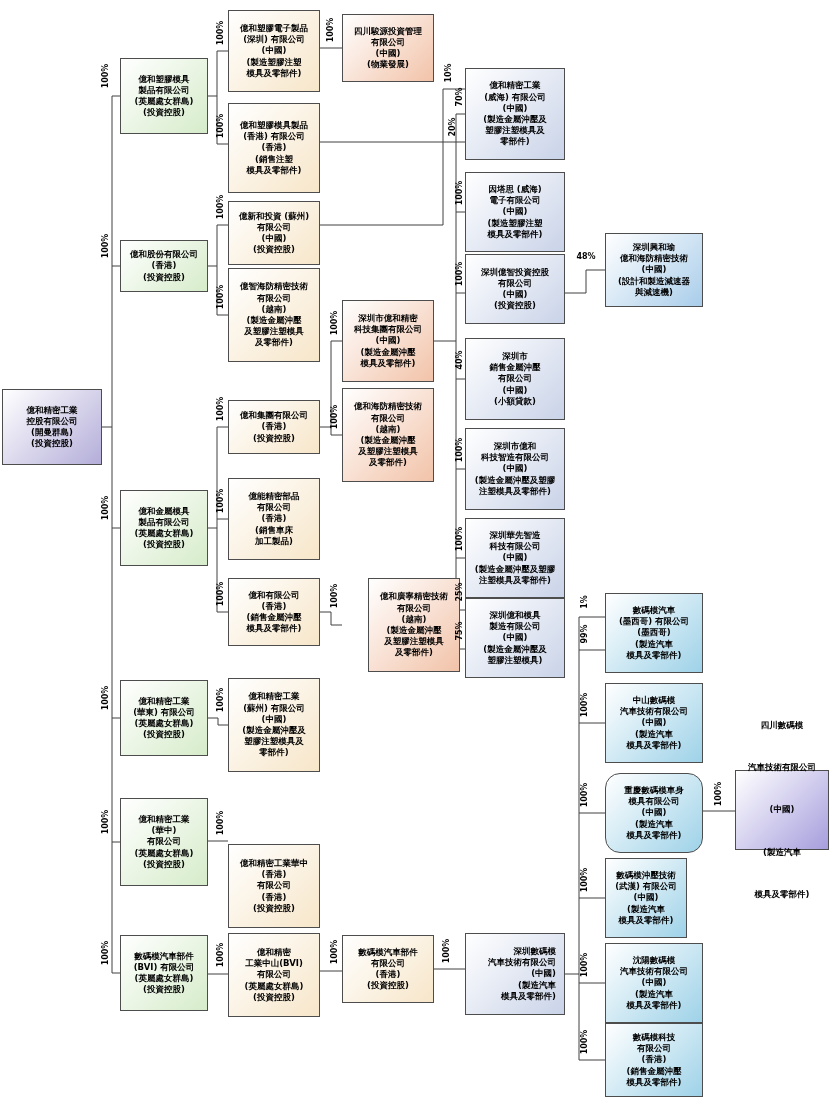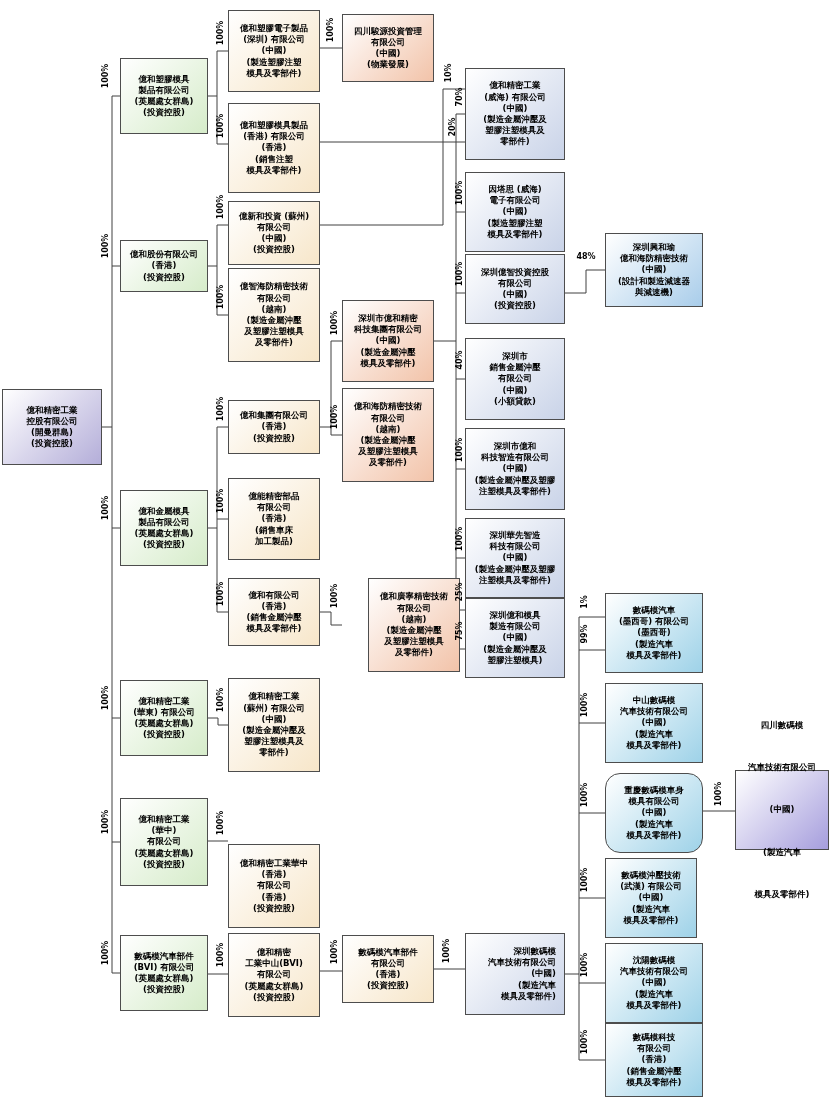--- a/index.html
+++ b/index.html
@@ -324,21 +324,21 @@
       <div class="node-line">(製造汽車</div>
       <div class="node-line">模具及零部件)</div>
     </div>
     <div class="node" style="left: 605px; top: 773px; width: 98px; height: 80px; background: linear-gradient(135deg, rgb(255, 255, 255) 0%, rgb(158, 210, 232) 100%); border-radius: 15px;">
       <div class="node-line">重慶數碼模車身</div>
       <div class="node-line">模具有限公司</div>
       <div class="node-line">(中國)</div>
       <div class="node-line">(製造汽車</div>
       <div class="node-line">模具及零部件)</div>
     </div>
-    <div class="node" style="left: 605px; top: 858px; width: 92px; height: 80px; background: linear-gradient(135deg, rgb(255, 255, 255) 0%, rgb(158, 210, 232) 100%);">
+    <div class="node" style="left: 605px; top: 858px; width: 82px; height: 80px; background: linear-gradient(135deg, rgb(255, 255, 255) 0%, rgb(158, 210, 232) 100%);">
       <div class="node-line">數碼模沖壓技術</div>
       <div class="node-line">(武漢) 有限公司</div>
       <div class="node-line">(中國)</div>
       <div class="node-line">(製造汽車</div>
       <div class="node-line">模具及零部件)</div>
     </div>
     <div class="node" style="left: 605px; top: 943px; width: 98px; height: 80px; background: linear-gradient(135deg, rgb(255, 255, 255) 0%, rgb(158, 210, 232) 100%);">
       <div class="node-line">沈陽數碼模</div>
       <div class="node-line">汽車技術有限公司</div>
       <div class="node-line">(中國)</div>

